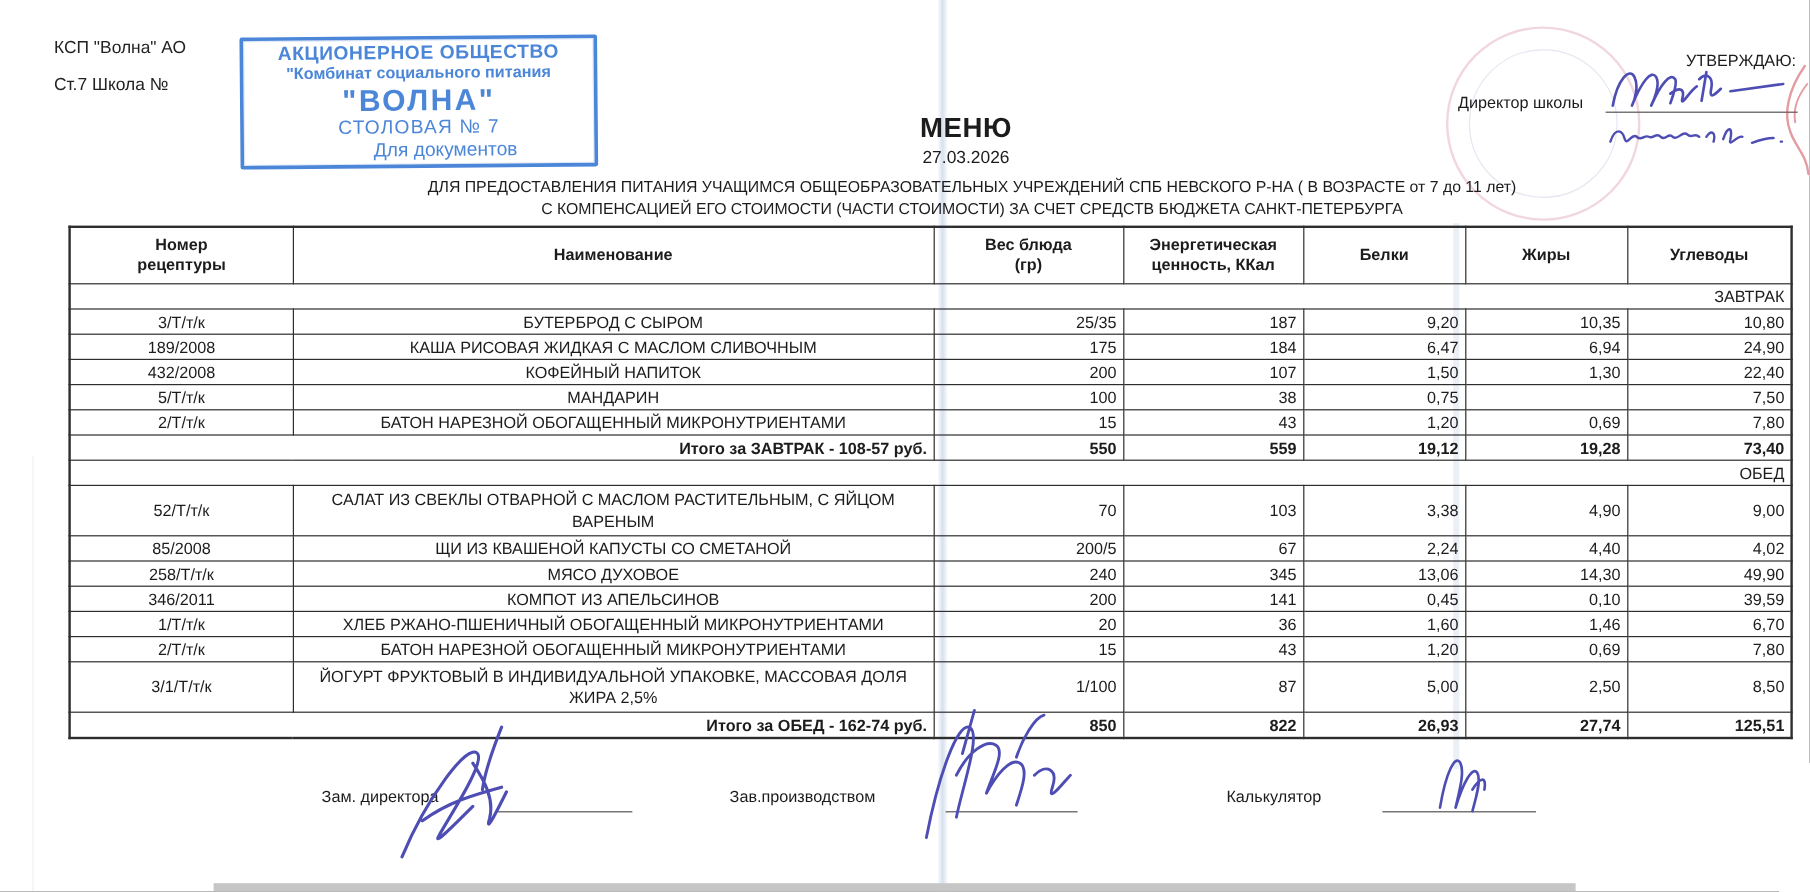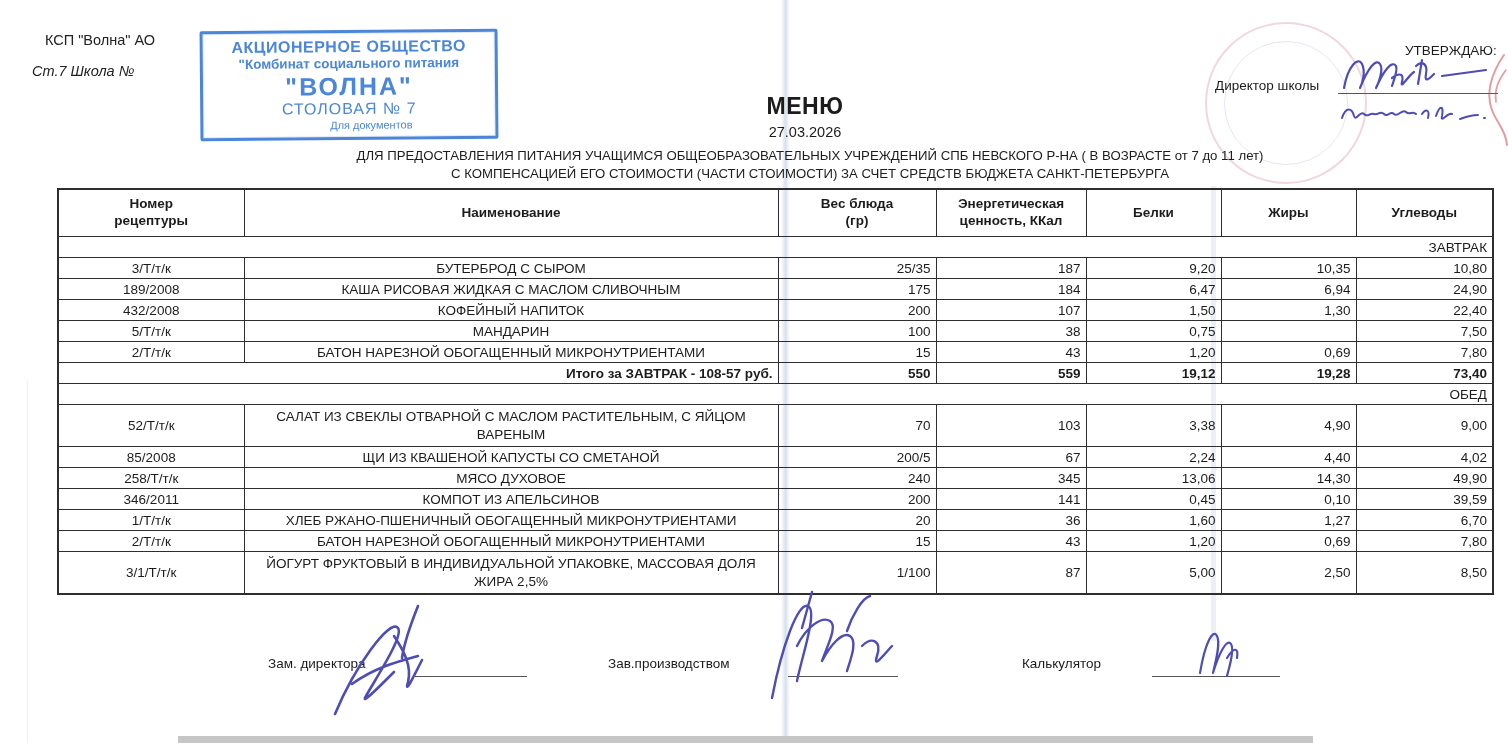--- a/index.html
+++ b/index.html
@@ -14,21 +14,21 @@
 
   
   #corner-stamp{left:200px;top:30px;width:292px;height:104px;border:3px solid #4b86d8;
      border-radius:2px;transform:rotate(-.5deg);display:flex;flex-direction:column;
      align-items:center;justify-content:center;color:#4b86d8;text-align:center;
      box-shadow:0 0 0 1px rgba(75,134,216,.18) inset;line-height:1.12;}
   .st1{font-weight:bold;font-size:16px;letter-spacing:.5px;}
   .st2{font-weight:bold;font-size:13.5px;}
   .st3{font-weight:bold;font-size:25px;letter-spacing:2px;margin-top:1px;}
   .st4{font-size:16px;letter-spacing:1px;}
-  .st5{font-size:11px;border-top:1px solid rgba(75,134,216,.0);margin-left:44px;}
+  .st5{font-size:16px;border-top:1px solid rgba(75,134,216,.0);margin-left:44px;}
 
   
   #menu-title{left:0;top:93px;width:1610px;text-align:center;font-size:23px;font-weight:bold;letter-spacing:.5px;}
   #menu-date{left:0;top:124px;width:1610px;text-align:center;font-size:14.5px;}
   .subtitle{left:0;width:1620px;text-align:center;font-size:13.2px;}
 
   
   #menu-table{left:57px;top:188px;width:1435px;border-collapse:collapse;table-layout:fixed;}
   #menu-table td,#menu-table th{border:1.6px solid #2e2e2e;font-size:13.5px;overflow:hidden;
      padding:0 5px;vertical-align:middle;}
@@ -69,21 +69,21 @@
 <body>
 
 <div id="page">
 
   <div id="fold1" class="abs"></div>
   <div id="fold2" class="abs"></div>
   <div id="bottom-shadow" class="abs"></div>
   <div id="left-edge" class="abs"></div>
 
   <div class="abs org-line" style="left:45px;top:32px;">КСП "Волна" АО</div>
-  <div class="abs org-line" style="left:32px;top:63px;font-style:italic;">Ст.7 Школа №</div>
+  <div class="abs org-line" style="left:45px;top:63px;">Ст.7 Школа №</div>
 
   <div id="corner-stamp" class="abs">
     <div class="st1">АКЦИОНЕРНОЕ ОБЩЕСТВО</div>
     <div class="st2">"Комбинат социального питания</div>
     <div class="st3">"ВОЛНА"</div>
     <div class="st4">СТОЛОВАЯ № 7</div>
     <div class="st5">Для документов</div>
   </div>
 
   <div id="round-seal" class="abs">
@@ -227,41 +227,49 @@
           <td class="c-r">0,45</td>
           <td class="c-r">0,10</td>
           <td class="c-r">39,59</td>
         </tr>
         <tr>
           <td class="c-num">1/Т/т/к</td>
           <td class="c-name">ХЛЕБ РЖАНО-ПШЕНИЧНЫЙ ОБОГАЩЕННЫЙ МИКРОНУТРИЕНТАМИ</td>
           <td class="c-r">20</td>
           <td class="c-r">36</td>
           <td class="c-r">1,60</td>
-          <td class="c-r">1,27</td>
+          <td class="c-r">1,46</td>
           <td class="c-r">6,70</td>
         </tr>
         <tr>
           <td class="c-num">2/Т/т/к</td>
           <td class="c-name">БАТОН НАРЕЗНОЙ ОБОГАЩЕННЫЙ МИКРОНУТРИЕНТАМИ</td>
           <td class="c-r">15</td>
           <td class="c-r">43</td>
           <td class="c-r">1,20</td>
           <td class="c-r">0,69</td>
           <td class="c-r">7,80</td>
         </tr>
         <tr class="tall">
           <td class="c-num">3/1/Т/т/к</td>
           <td class="c-name">ЙОГУРТ ФРУКТОВЫЙ В ИНДИВИДУАЛЬНОЙ УПАКОВКЕ, МАССОВАЯ ДОЛЯ ЖИРА 2,5%</td>
           <td class="c-r">1/100</td>
           <td class="c-r">87</td>
           <td class="c-r">5,00</td>
           <td class="c-r">2,50</td>
           <td class="c-r">8,50</td>
         </tr>
+        <tr class="tot">
+          <td class="t-label" colspan="2">Итого за ОБЕД - 162-74 руб.</td>
+          <td class="c-r">850</td>
+          <td class="c-r">822</td>
+          <td class="c-r">26,93</td>
+          <td class="c-r">27,74</td>
+          <td class="c-r">125,51</td>
+        </tr>
       </tbody>
   </table>
 
   <div class="abs foot-label" style="left:268px;top:656px;">Зам. директора</div>
   <div class="abs sig-line" style="left:415px;top:676px;width:112px;"></div>
   <svg class="abs ink" style="left:290px;top:596px;" width="240" height="130" viewBox="0 0 240 130">
     <path stroke-width="2.6" d="M45,118 C65,70 100,22 108,32 C114,40 86,82 76,100 C70,110 88,92 104,76 M62,88 C84,72 106,66 128,60 M104,40 C114,55 122,70 118,86 C114,100 124,80 132,64 M128,10 C120,30 114,48 112,62"></path>
   </svg>
 
   <div class="abs foot-label" style="left:608px;top:656px;">Зав.производством</div>

